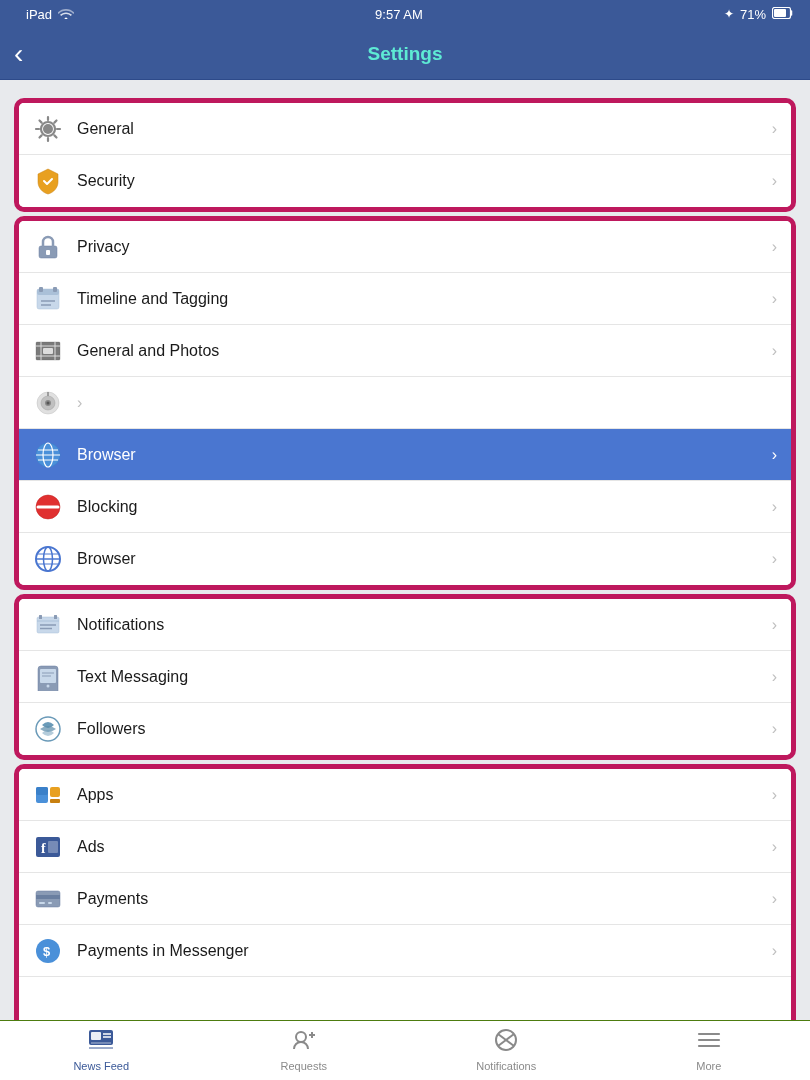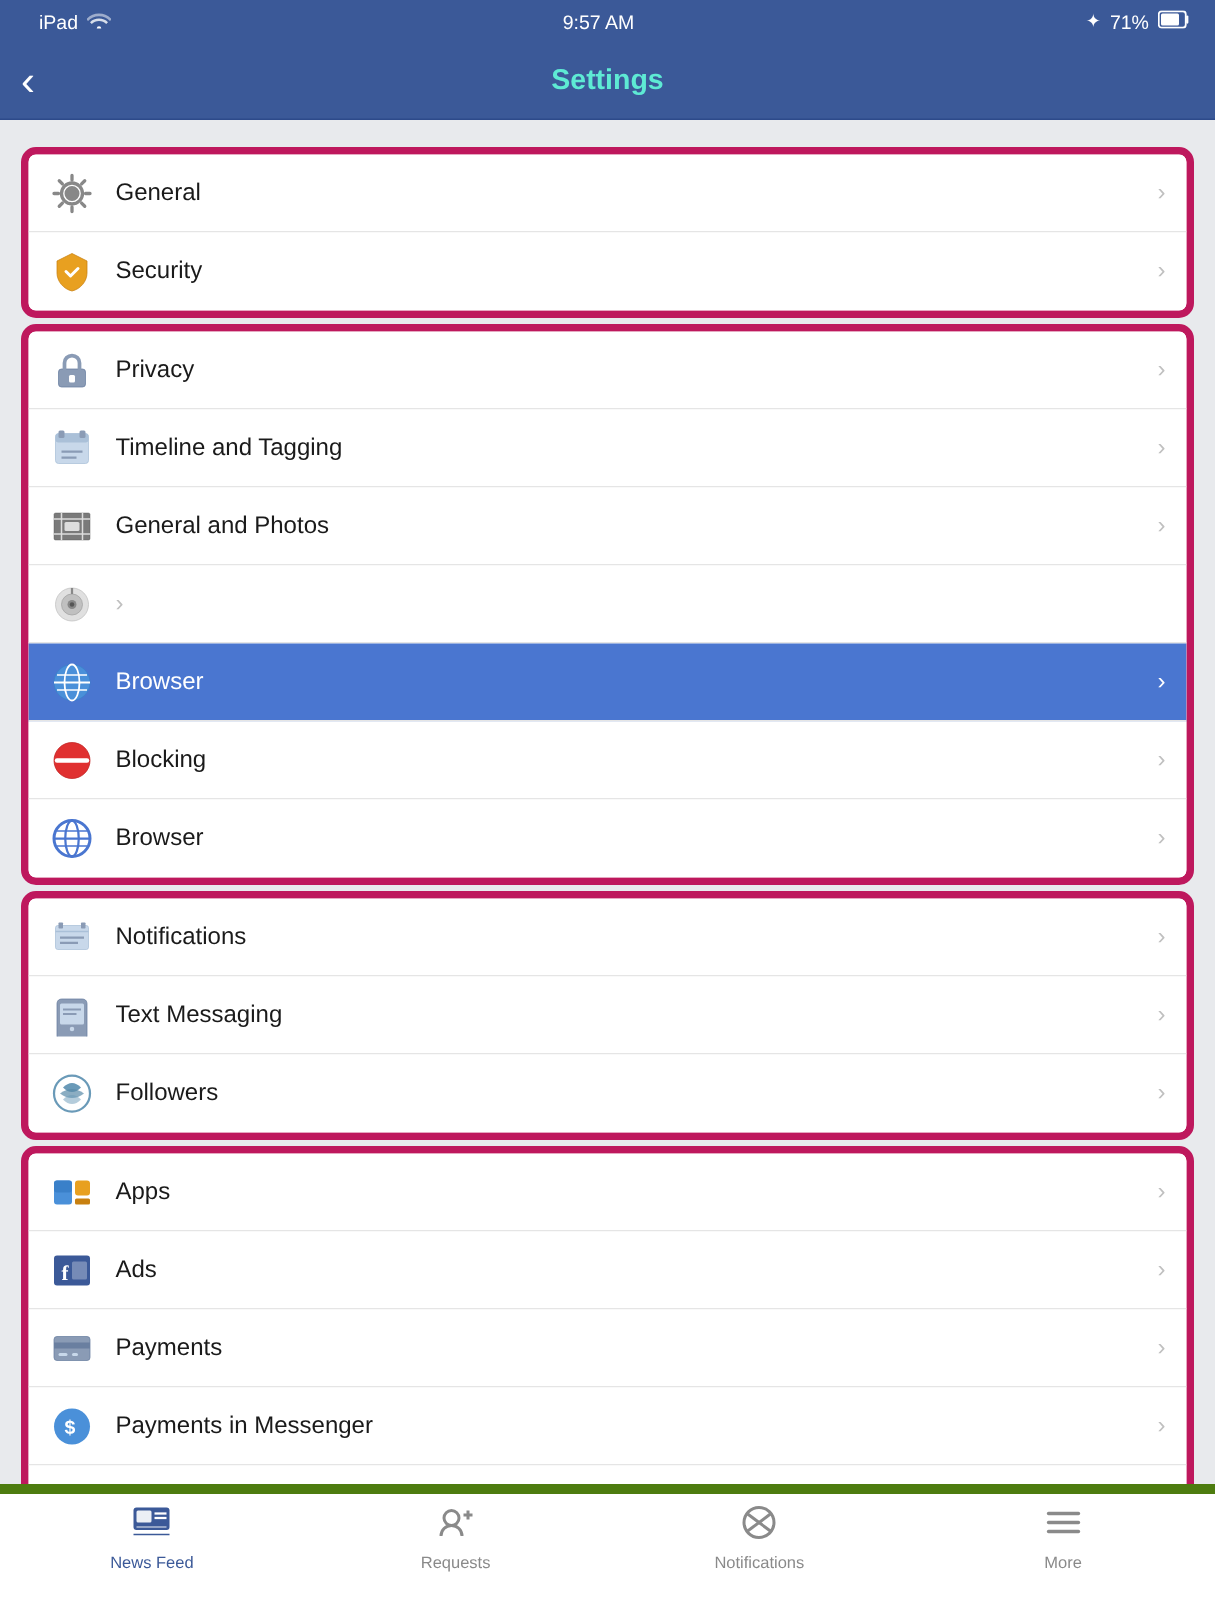--- a/index.html
+++ b/index.html
@@ -119,22 +119,22 @@
       font-size: 16px;
       font-weight: 300;
     }
 
     
     .icon-svg { width: 28px; height: 28px; }
 
     
     .tab-bar {
       background: white;
-      border-top: 7px solid #4d7c0f;
-      height: 91px;
+      border-top: 1px solid #4d7c0f;
+      height: 60px;
       display: flex;
       align-items: flex-start;
       padding-top: 8px;
     }
     .tab-item {
       flex: 1;
       display: flex;
       flex-direction: column;
       align-items: center;
       gap: 3px;

